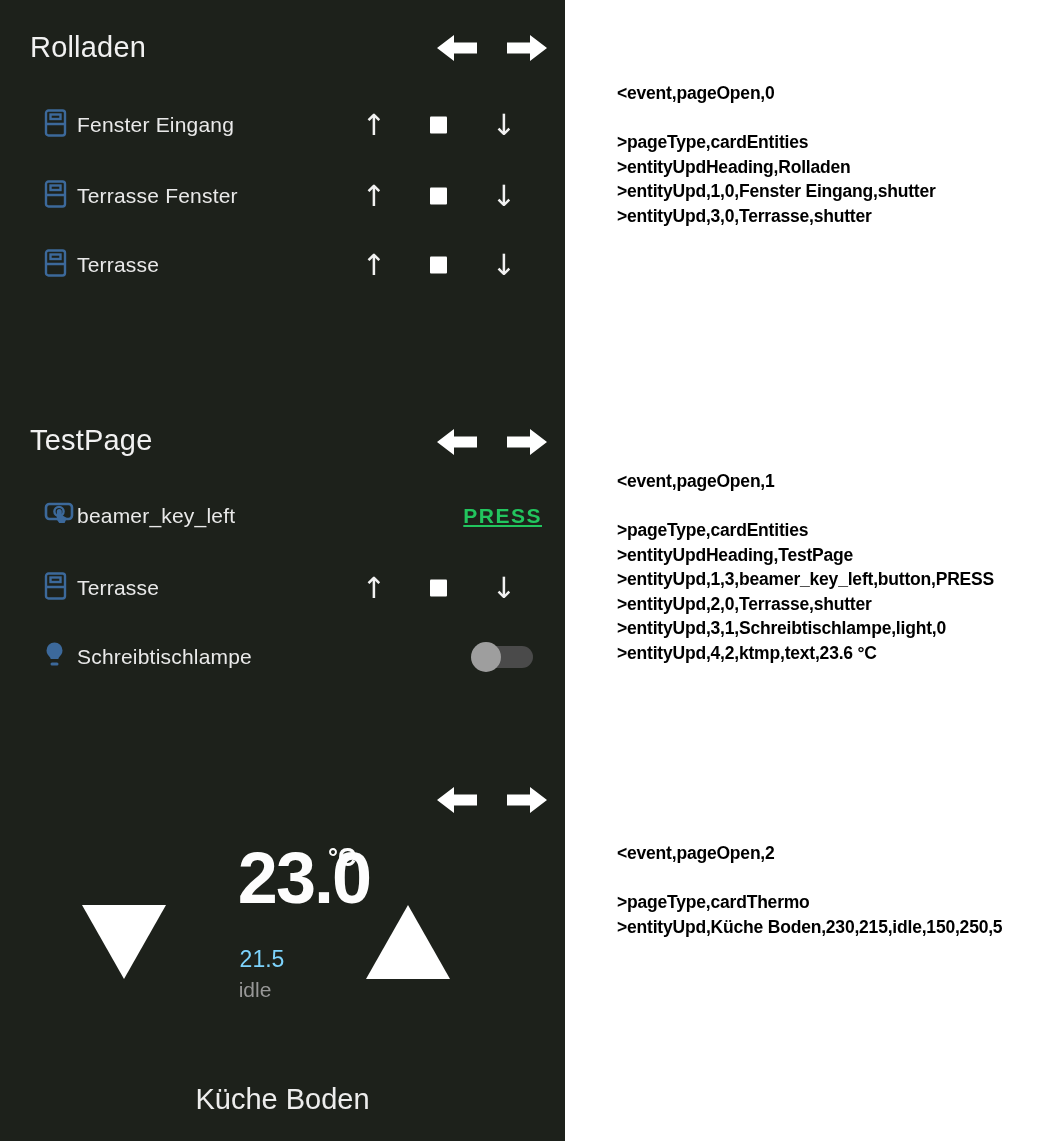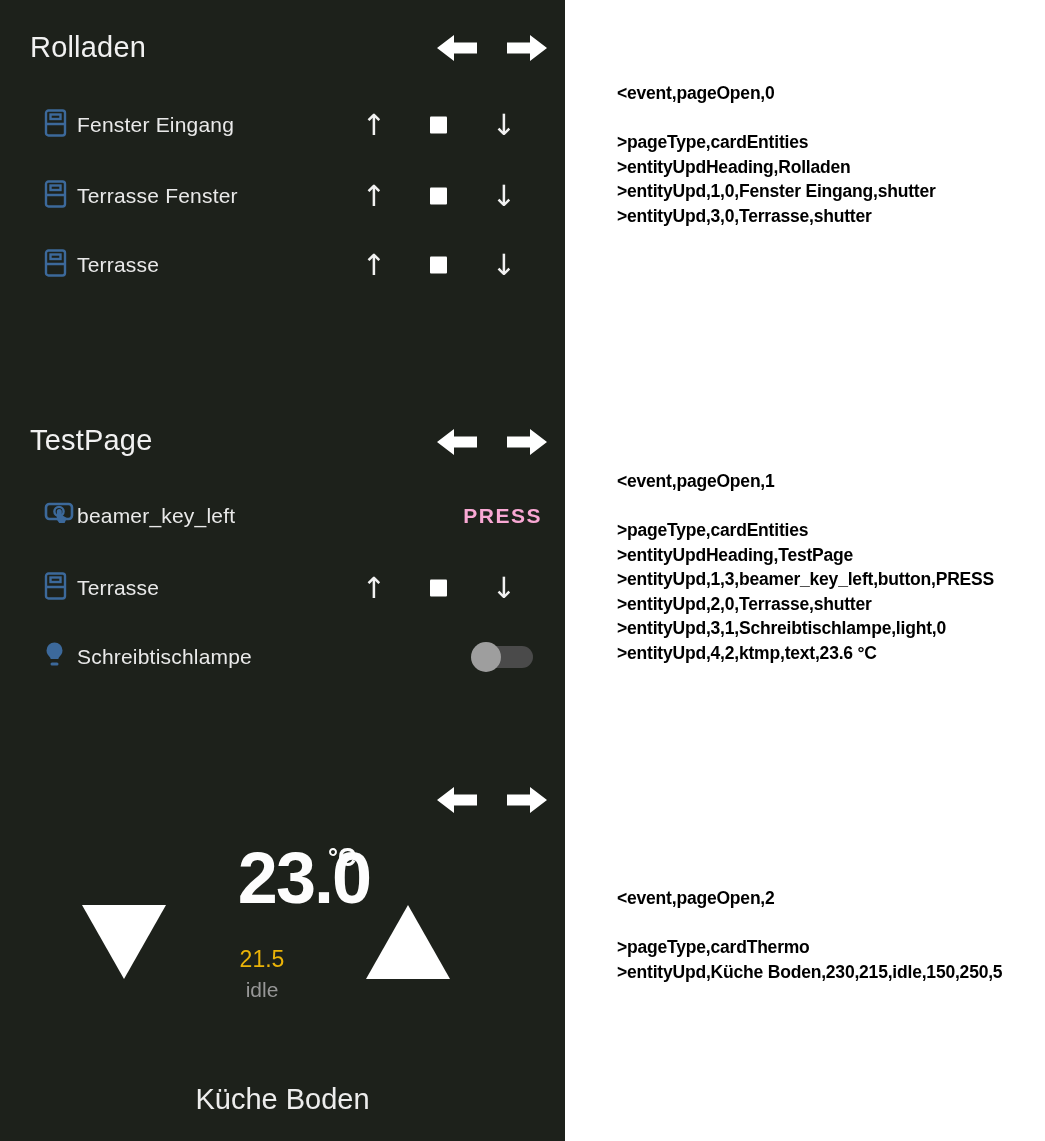--- a/index.html
+++ b/index.html
@@ -23,41 +23,41 @@
                font-size:21px; color:#e9e9e9; letter-spacing:0.2px; white-space:nowrap; }
   .ctl-up, .ctl-down { position:absolute; width:34px; top:50%; transform:translateY(-50%);
                text-align:center; font-size:29px; color:#f2f2f2;
                font-family:"DejaVu Sans", sans-serif; cursor:pointer; line-height:1; }
   .ctl-up   { left:357px; }
   .ctl-down { left:487px; }
   .ctl-stop { position:absolute; left:430px; top:50%; transform:translateY(-50%);
               width:17px; height:17px; background:#ffffff; border-radius:1px; cursor:pointer; }
   .press-label { position:absolute; left:420px; width:122px; top:50%;
                  transform:translateY(-50%); text-align:right; font-size:21px;
-                 font-weight:700; color:#f9a8d4; letter-spacing:1.5px; cursor:pointer; }
+                 font-weight:700; color:#22c55e; letter-spacing:1.5px; cursor:pointer;text-decoration:underline; }
   .text-value { position:absolute; left:400px; width:142px; top:50%;
                 transform:translateY(-50%); text-align:right; font-size:21px;
                 color:#e9e9e9; }
   .toggle { position:absolute; left:473px; top:50%; transform:translateY(-50%);
             width:60px; height:22px; background:#4a4a4a; border-radius:11px; cursor:pointer; }
   .toggle-knob { position:absolute; left:-2px; top:-4px; width:30px; height:30px;
                  background:#9e9e9e; border-radius:50%; }
 
   
   .thermo-temp { position:absolute; left:130px; top:842px; width:240px;
                  text-align:right; font-size:72px; font-weight:700; color:#fdfdfd;
                  letter-spacing:-2px; line-height:1; }
   .thermo-unit { position:absolute; left:328px; top:843px; font-size:25px;
                  font-weight:700; color:#fdfdfd; }
   .thermo-down, .thermo-up { position:absolute; top:905px; cursor:pointer; }
   .thermo-down { left:82px; }
   .thermo-up   { left:366px; }
   .thermo-target { position:absolute; left:182px; top:946px; width:160px;
-                   text-align:center; font-size:23px; color:#eab308; }
-  .thermo-state  { position:absolute; left:182px; top:978px; width:160px;
+                   text-align:center; font-size:23px; color:#7dd3fc; }
+  .thermo-state  { position:absolute; left:175px; top:978px; width:160px;
                    text-align:center; font-size:21px; color:#979797; }
   .thermo-name { position:absolute; left:0; top:1083px; width:565px;
                  text-align:center; font-size:29px; color:#ededed; }
 
   
   .log-col { position:absolute; left:565px; top:0; width:480px; height:887px;
              background:#ffffff; }
   .log-block { position:absolute; left:52px; }
   .log-line { font-size:17.5px; line-height:24.5px; font-weight:700; color:#000;
               white-space:nowrap; letter-spacing:-0.2px; }
@@ -227,21 +227,21 @@
       <div class="log-line">&lt;event,pageOpen,1</div>
       <div class="log-gap"></div>
       <div class="log-line">&gt;pageType,cardEntities</div>
       <div class="log-line">&gt;entityUpdHeading,TestPage</div>
       <div class="log-line">&gt;entityUpd,1,3,beamer_key_left,button,PRESS</div>
       <div class="log-line">&gt;entityUpd,2,0,Terrasse,shutter</div>
       <div class="log-line">&gt;entityUpd,3,1,Schreibtischlampe,light,0</div>
       <div class="log-line">&gt;entityUpd,4,2,ktmp,text,23.6 °C</div>
     </div>
 
-    <div class="log-block" style="top:886px">
+    <div class="log-block" style="top:841px">
       <div class="log-line">&lt;event,pageOpen,2</div>
       <div class="log-gap"></div>
       <div class="log-line">&gt;pageType,cardThermo</div>
       <div class="log-line">&gt;entityUpd,Küche Boden,230,215,idle,150,250,5</div>
     </div>
 
   </div>
 </div>
 
 </body></html>

